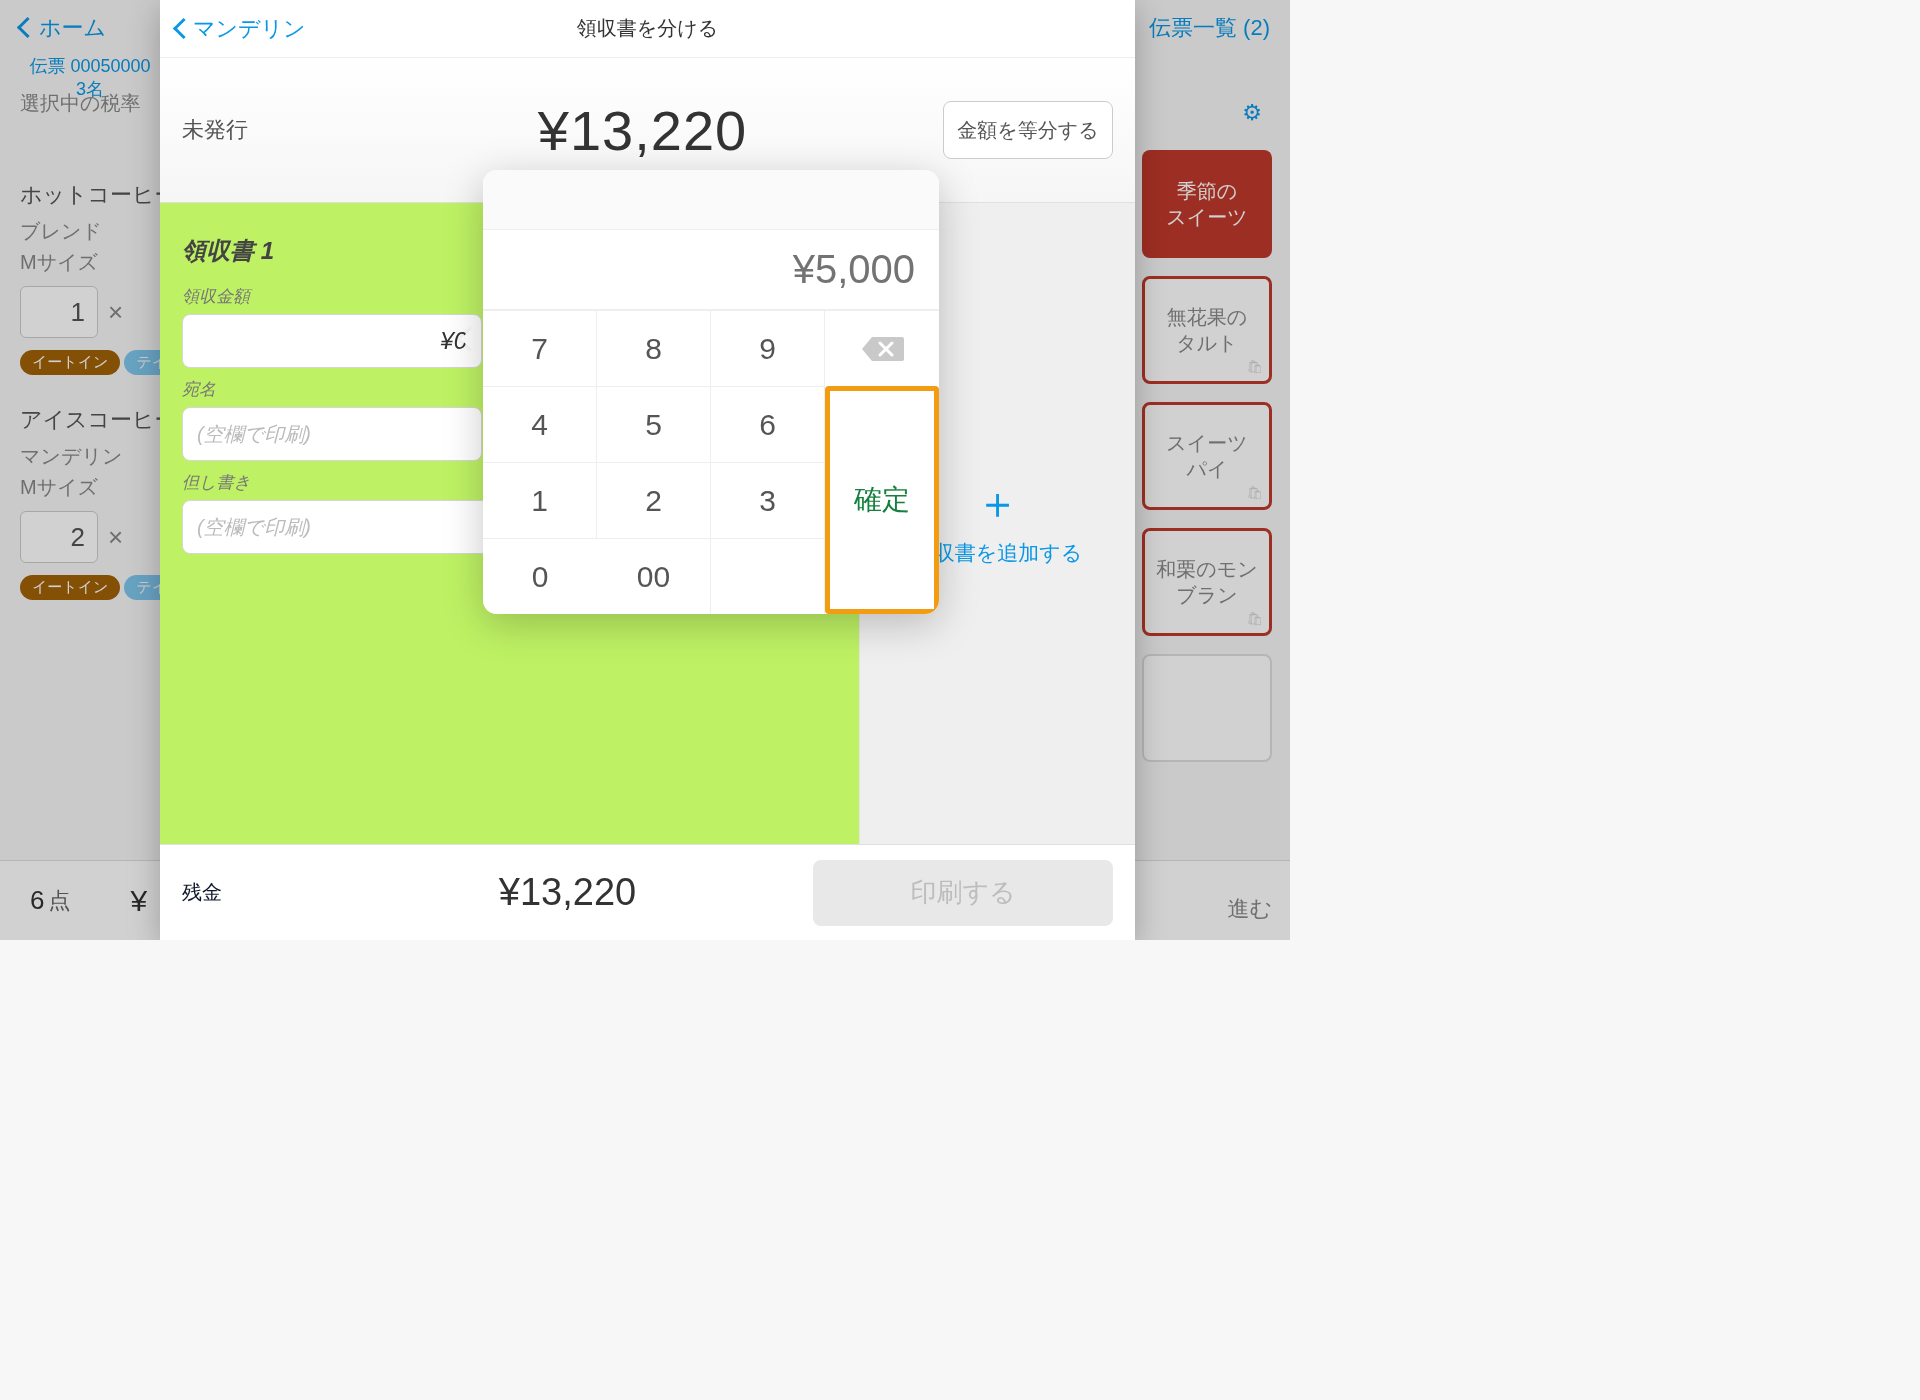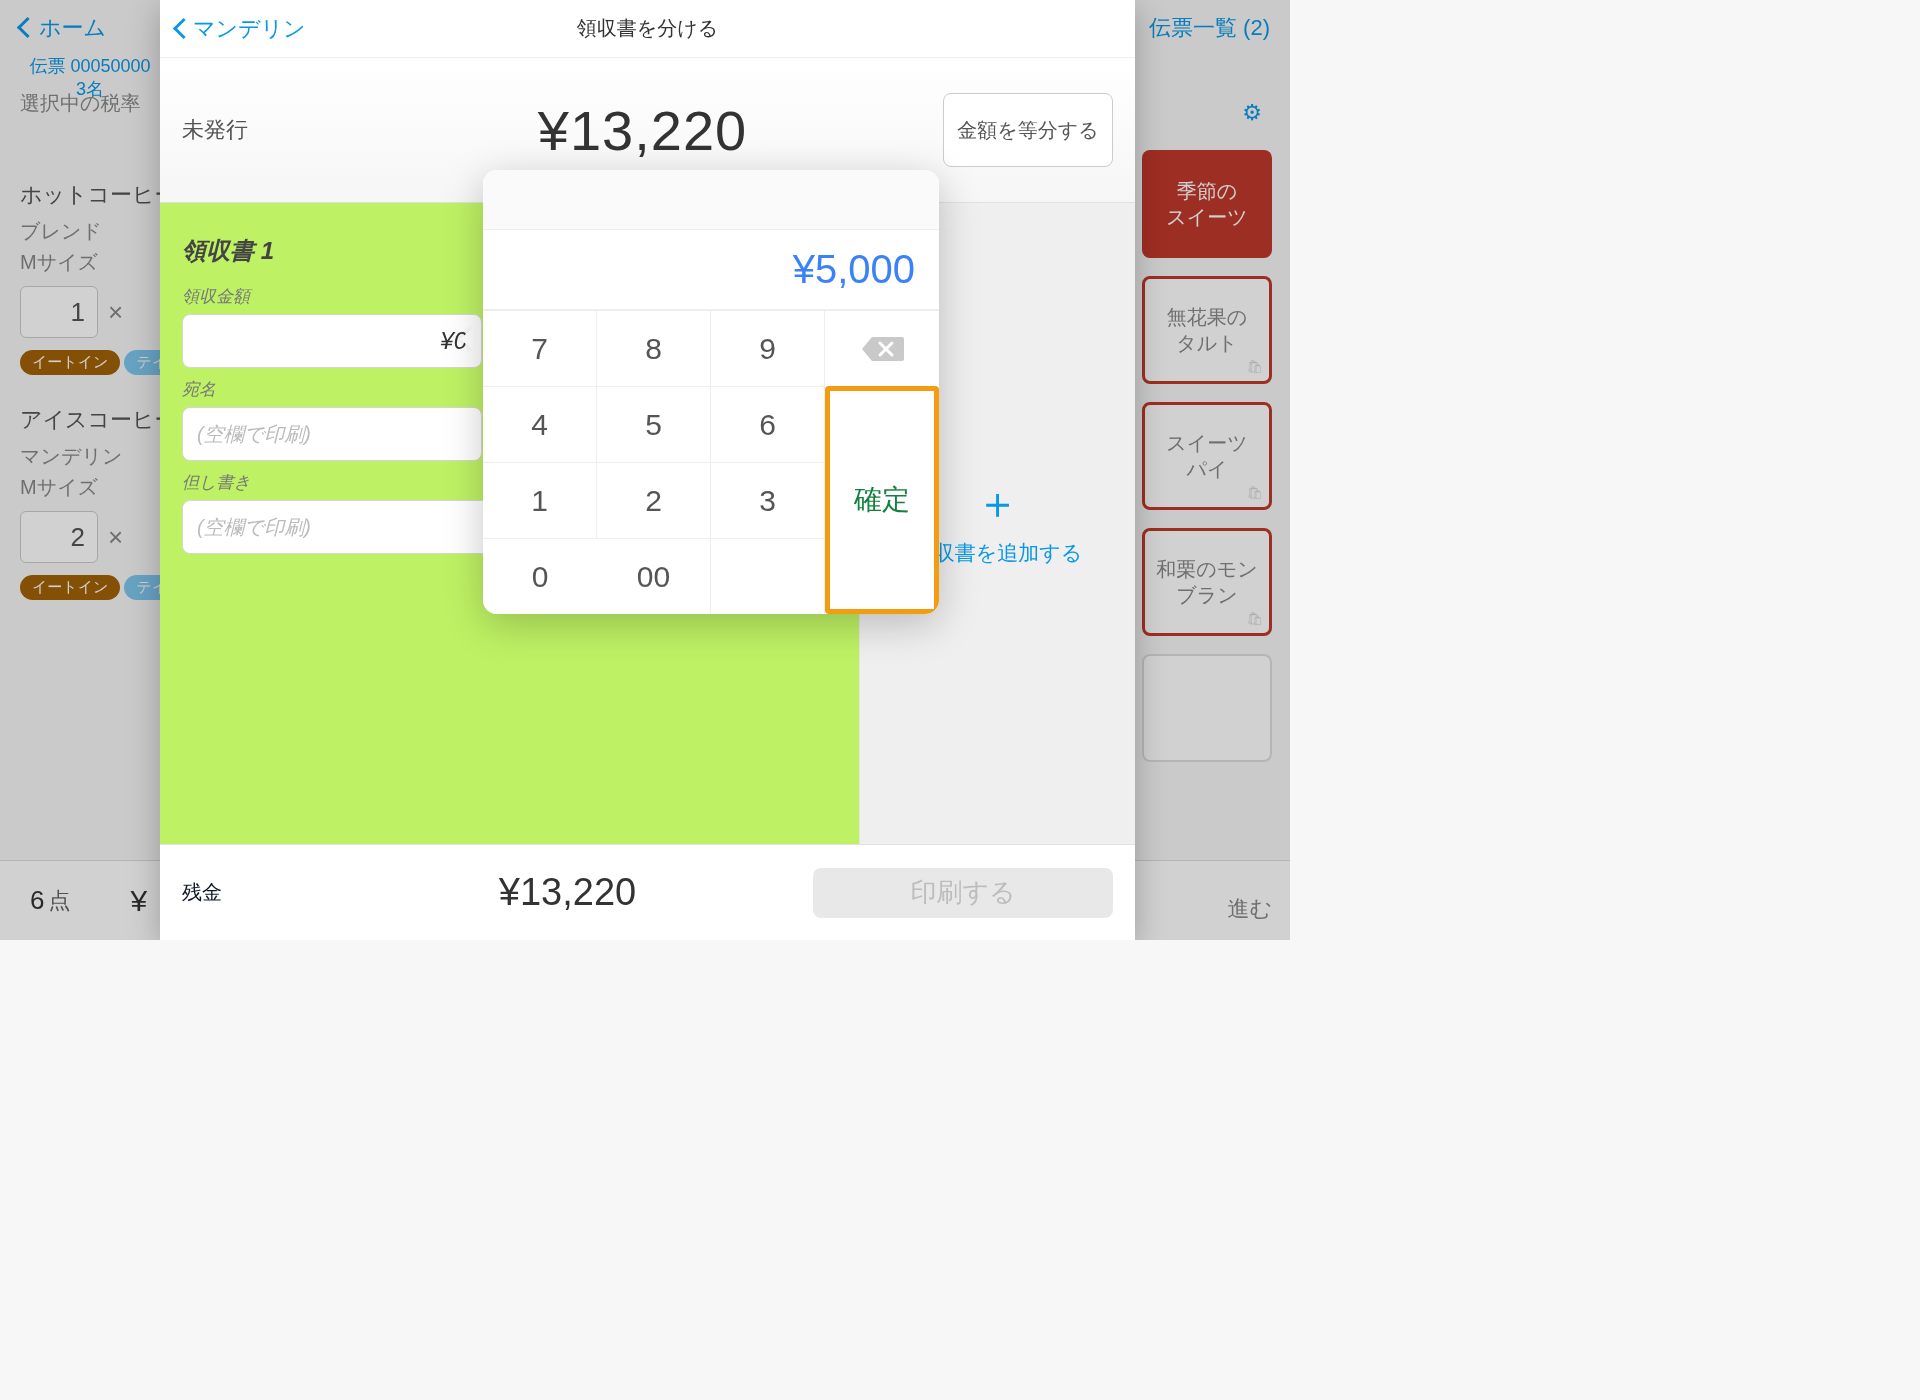--- a/index.html
+++ b/index.html
@@ -33,43 +33,43 @@
   .bg-proceed { position:absolute; right:18px; bottom:16px; color:#888; font-size:22px;}
 
   
   .modal { position:absolute; left:160px; top:0; width:975px; height:940px; background:#fff; z-index:10; box-shadow:0 8px 30px rgba(0,0,0,.25); display:flex; flex-direction:column;}
   .m-header { position:relative; height:58px; display:flex; align-items:center; justify-content:center; border-bottom:1px solid #eee;}
   .m-back { position:absolute; left:16px; color:#0a98e6; font-size:22px; display:flex; align-items:center;}
   .m-title { font-size:20px; color:#333; font-weight:500;}
   .m-top { height:145px; display:flex; align-items:center; padding:0 22px; background:linear-gradient(#fff,#f6f6f6); border-bottom:1px solid #e0e0e0;}
   .m-unissued { font-size:22px; color:#555; width:160px;}
   .m-total { flex:1; text-align:center; font-size:56px; color:#333; letter-spacing:1px;}
-  .m-equal { width:170px; height:74px; border:1px solid #ccc; border-radius:8px; background:#fff; font-size:20px; color:#555; cursor:pointer;}
+  .m-equal { width:170px; height:58px; border:1px solid #ccc; border-radius:8px; background:#fff; font-size:20px; color:#555; cursor:pointer;}
   .m-body { flex:1; display:flex; background:#efefef; }
   .m-receipt { width:700px; background:#bef264; margin:0; border-right:1px solid #e5e5e5; padding:32px 22px 10px 22px; position:relative;font-style:italic;}
   .m-receipt h3 { font-size:24px; font-weight:600; color:#444; margin-bottom:18px;}
   .m-label { font-size:17px; color:#777; margin:10px 0 6px;}
   .m-input { width:300px; height:54px; border:1px solid #d5d5d5; border-radius:8px; background:#fff; padding:0 14px; font-size:22px; color:#333; display:flex; align-items:center;}
   .m-input.amount { justify-content:flex-end; font-size:24px; color:#333;}
   .m-input.placeholder { color:#bbb; font-size:20px;}
   .m-select { width:620px; height:54px; border:1px solid #d5d5d5; border-radius:8px; background:#fff; padding:0 14px; font-size:20px; color:#bbb; display:flex; align-items:center; justify-content:space-between;}
   .m-select .caret { color:#aaa; font-size:14px;}
   .pointer { position:absolute; left:300px; top:124px; width:0; height:0; border-top:12px solid transparent; border-bottom:12px solid transparent; border-right:14px solid #fff; filter:drop-shadow(-2px 0 2px rgba(0,0,0,.08)); z-index:30;}
   .m-add { flex:1; display:flex; flex-direction:column; align-items:center; justify-content:center; gap:14px; color:#0a98e6; cursor:pointer;}
   .m-add .plus { font-size:44px; font-weight:300; line-height:1;}
   .m-add .txt { font-size:21px;}
   .m-footer { height:96px; border-top:1px solid #e0e0e0; background:#fff; display:flex; align-items:center; padding:0 22px;}
   .m-remain-label { font-size:20px; color:#0f172a; width:140px;}
   .m-remain-val { flex:1; text-align:center; font-size:38px; color:#333;}
-  .m-print { width:300px; height:50px; background:#e8e8e8; color:#bdbdbd; border-radius:8px; font-size:26px; border:none;}
+  .m-print { width:300px; height:66px; background:#e8e8e8; color:#bdbdbd; border-radius:8px; font-size:26px; border:none;}
 
   
   .keypad { position:absolute; left:483px; top:170px; width:456px; background:#fff; border-radius:14px; box-shadow:0 10px 40px rgba(0,0,0,.22); z-index:40; overflow:hidden;}
   .kp-top { height:60px; background:#fafafa; border-bottom:1px solid #eee;}
-  .kp-display { height:80px; display:flex; align-items:center; justify-content:flex-end; padding:0 24px; font-size:40px; color:#3b82f6; border-bottom:1px solid #eee;}
+  .kp-display { height:80px; display:flex; align-items:center; justify-content:flex-end; padding:0 24px; font-size:40px; color:#737373; border-bottom:1px solid #eee;}
   .kp-btn { height:76px; border:none; border-top:1px solid #eee; border-right:1px solid #eee; background:#fff; font-size:30px; color:#555; cursor:pointer; display:flex; align-items:center; justify-content:center;}
   .kp-btn:nth-child(4n){ border-right:none;}
   .kp-btn.backspace svg { width:44px; height:28px;}
   .kp-btn.confirm { grid-row:span 3; height:auto; color:#15803d; font-size:28px; border:5px solid #f39c12; border-radius:4px; font-weight:500;}
 </style>
 </head>
 <body>
 
 <div class="viewport">
 

